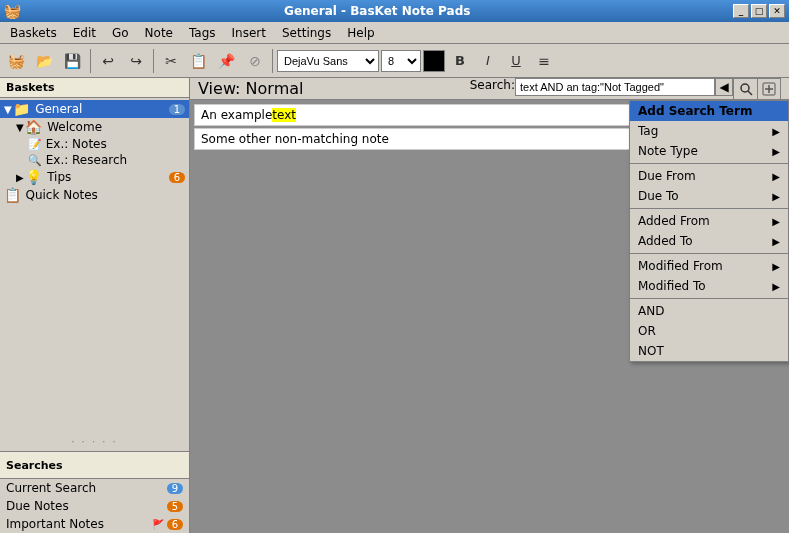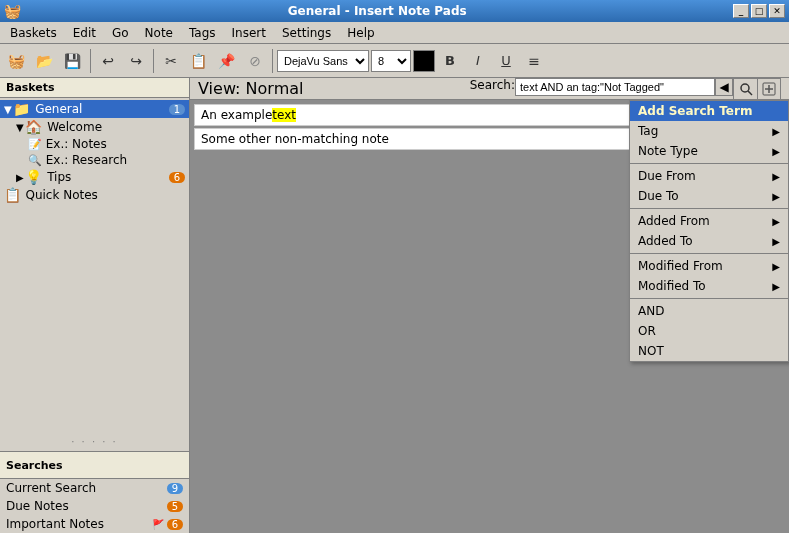--- a/index.html
+++ b/index.html
@@ -67,21 +67,21 @@
       border: 1px solid transparent;
       display: flex; align-items: center; justify-content: center;
       cursor: pointer; font-size: 14px; color: #333;
     }
     .toolbar-separator {
       width: 1px; height: 24px;
       background: #808080;
       margin: 0 2px;
     }
     .toolbar-font-select {
-      height: 22px; width: 92px;
+      height: 22px; width: 102px;
       background: white;
       border: 1px solid #808080;
       font-size: 11px;
       padding: 0 2px;
     }
     .toolbar-size-select {
       height: 22px; width: 40px;
       background: white;
       border: 1px solid #808080;
       font-size: 11px;
@@ -263,21 +263,21 @@
       top: 0px;
       right: 0px;
       width: 160px;
       background: #d4d0c8;
       border: 1px solid #808080;
       box-shadow: 2px 2px 4px rgba(0,0,0,0.3);
       z-index: 100;
     }
     .dropdown-header {
       background: #316ac5;
-      color: #fef9c3;
+      color: #000000;
       padding: 3px 8px;
       font-size: 12px;
       font-weight: bold;
     }
     .dropdown-item {
       padding: 3px 8px;
       font-size: 12px;
       cursor: pointer;
       display: flex;
       align-items: center;
@@ -288,21 +288,21 @@
       background: #808080;
       margin: 2px 0;
     }
     .dropdown-arrow { font-size: 10px; }
   </style>
 </head>
 <body>
 
 <div class="titlebar">
   <span style="font-size:14px;">🧺</span>
-  <span class="titlebar-title">General - Insert Note Pads</span>
+  <span class="titlebar-title">General - BasKet Note Pads</span>
   <div class="titlebar-controls">
     <div class="titlebar-btn">_</div>
     <div class="titlebar-btn">□</div>
     <div class="titlebar-btn">✕</div>
   </div>
 </div>
 
 <div class="menubar">
   <span class="menubar-item">Baskets</span>
   <span class="menubar-item">Edit</span>

